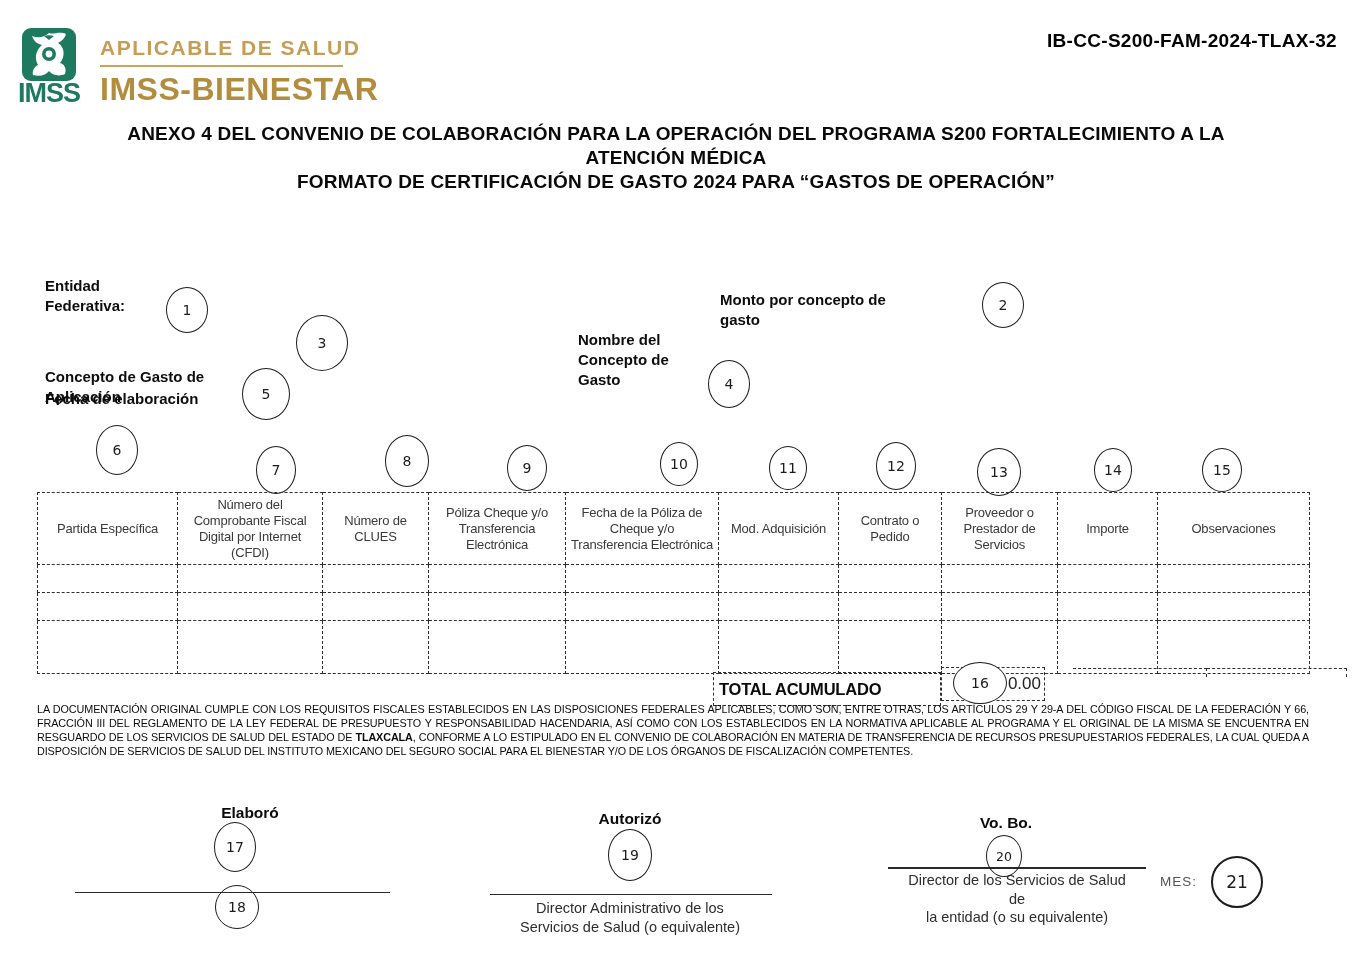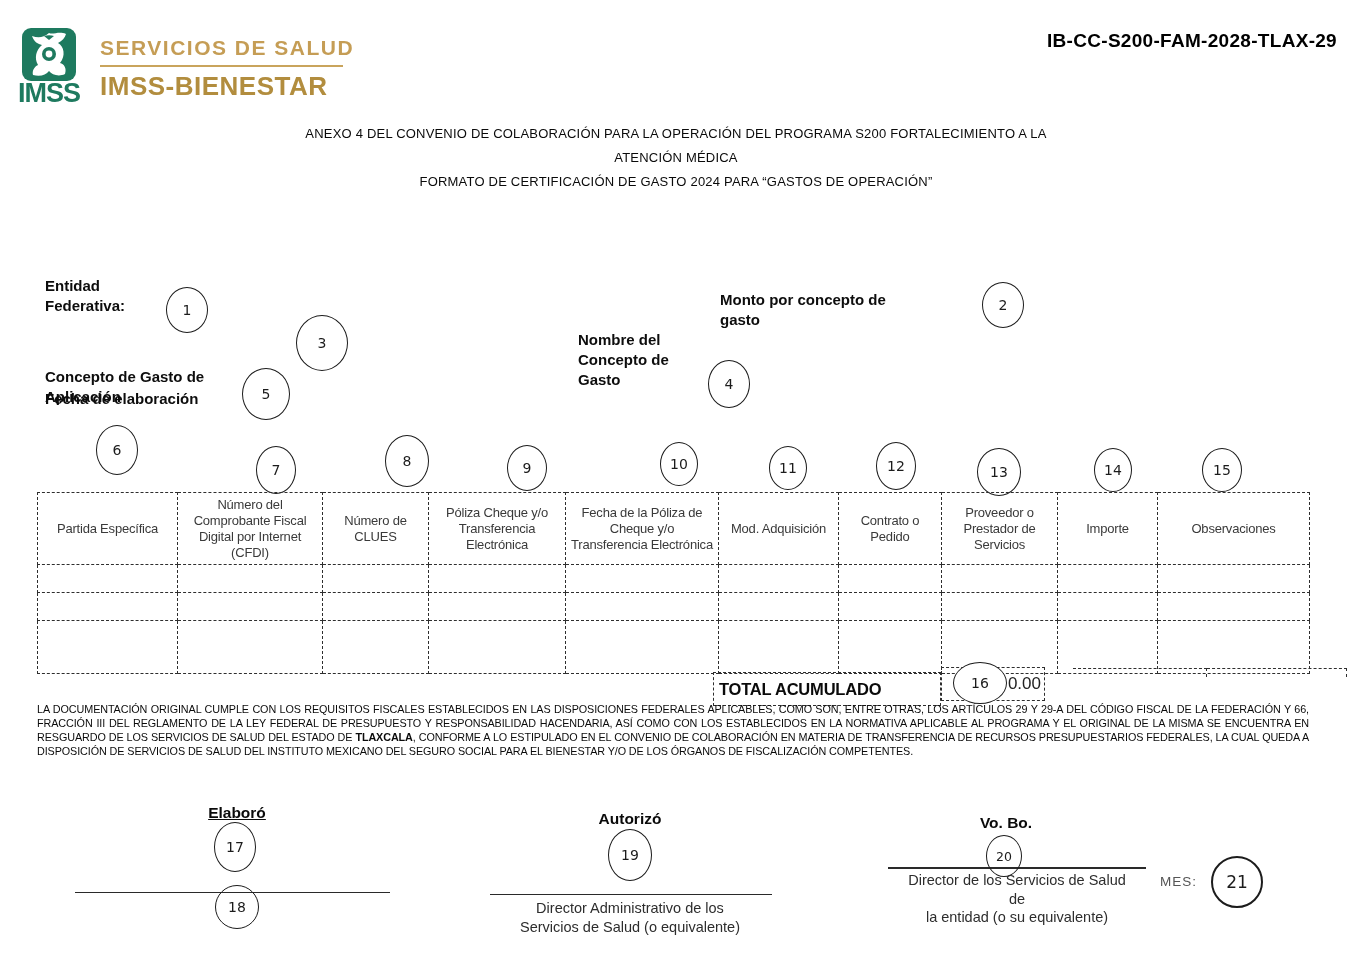--- a/index.html
+++ b/index.html
@@ -6,27 +6,27 @@
   body { background: #ffffff; font-family: "Liberation Sans", sans-serif; }
   .page { position: relative; width: 1352px; height: 963px; background: #ffffff; overflow: hidden; color: #111; }
 
   
   .logo-mark { position: absolute; left: 22px; top: 28px; width: 54px; height: 53px; background: #1E7A5F; border-radius: 9px; }
   .logo-acronym { position: absolute; left: 8px; top: 78px; width: 82px; text-align: center;
     font-size: 27px; font-weight: bold; letter-spacing: -1px; color: #1E7A5F; }
   .logo-line1 { position: absolute; left: 100px; top: 36px; font-size: 21px; font-weight: 600;
     letter-spacing: 1.5px; color: #C59D55; }
   .logo-divider { position: absolute; left: 100px; top: 65px; width: 243px; height: 2px; background: #C9A45C; }
-  .logo-line2 { position: absolute; left: 100px; top: 71px; font-size: 26px; font-weight: bold;
+  .logo-line2 { position: absolute; left: 100px; top: 71px; font-size: 32px; font-weight: bold;
     letter-spacing: 0.5px; color: #B28D3E; }
   .doc-code { position: absolute; right: 15px; top: 30px; font-size: 19px; font-weight: bold; letter-spacing: 0.3px; color: #000; }
 
   
   .title { position: absolute; left: 0; top: 122px; width: 100%; text-align: center;
-    font-weight: normal; font-size: 13px; line-height: 24px; letter-spacing: 0.2px; color: #0a0a0a; }
+    font-weight: bold; font-size: 19px; line-height: 24px; letter-spacing: 0.2px; color: #0a0a0a; }
 
   
   .flabel { position: absolute; font-weight: bold; font-size: 15px; line-height: 20px; color: #0d0d0d; }
 
   
   .circle { position: absolute; border: 1.9px solid #1c1c1c; border-radius: 50%;
     display: flex; align-items: center; justify-content: center; background: transparent;
     font-family: "DejaVu Sans", sans-serif; font-size: 14px; color: #1c1c1c; }
   .circle.white { background: #ffffff; }
   .circle.small { font-size: 12.5px; }
@@ -70,24 +70,24 @@
 
   <div class="logo-mark">
     <svg width="54" height="53" viewBox="0 0 54 53">
       <path fill="#ffffff" d="M27 5 C21 10 16 10 10 8 C12 14 16 16 20 17 C14 22 12 30 16 37 C12 39 10 43 11 47 C18 49 24 47 27 43 C30 47 37 49 43 46 C45 40 42 36 38 35 C44 28 42 18 36 15 C40 13 43 10 44 6 C37 3 31 7 27 5 Z"></path>
       <circle cx="27" cy="26" r="7" fill="#1E7A5F"></circle>
       <circle cx="27" cy="26" r="3.4" fill="#ffffff"></circle>
       <path fill="#1E7A5F" d="M22 8 C25 7 29 7 32 8 L27 12 Z"></path>
     </svg>
   </div>
   <div class="logo-acronym">IMSS</div>
-  <div class="logo-line1">SERVICIOS DE SALUD</div>
+  <div class="logo-line1">APLICABLE DE SALUD</div>
   <div class="logo-divider"></div>
   <div class="logo-line2">IMSS-BIENESTAR</div>
-  <div class="doc-code">IB-CC-S200-FAM-2028-TLAX-29</div>
+  <div class="doc-code">IB-CC-S200-FAM-2024-TLAX-32</div>
 
   <div class="title">
     <div>ANEXO 4 DEL CONVENIO DE COLABORACIÓN PARA LA OPERACIÓN DEL PROGRAMA S200 FORTALECIMIENTO A LA</div>
     <div>ATENCIÓN MÉDICA</div>
     <div>FORMATO DE CERTIFICACIÓN DE GASTO 2024 PARA “GASTOS DE OPERACIÓN”</div>
   </div>
 
   <div class="flabel" style="left:45px; top:276px; width:130px;">Entidad Federativa:</div>
   <div class="circle" style="left:166px; top:287px; width:42px; height:46px;">1</div>
 
@@ -181,21 +181,21 @@
   </table>
 
   <div class="total-label">TOTAL ACUMULADO</div>
   <div class="total-value">0.00</div>
   <div class="circle white" style="left:953px; top:662px; width:54px; height:42px;">16</div>
   <div class="total-dash-a"></div>
   <div class="total-dash-b"></div>
 
   <div class="legal"><span>LA DOCUMENTACIÓN ORIGINAL CUMPLE CON LOS REQUISITOS FISCALES ESTABLECIDOS EN LAS DISPOSICIONES FEDERALES APLICABLES, COMO SON, ENTRE OTRAS, LOS ARTÍCULOS 29 Y 29-A DEL CÓDIGO FISCAL DE LA FEDERACIÓN Y 66, FRACCIÓN III DEL REGLAMENTO DE LA LEY FEDERAL DE PRESUPUESTO Y RESPONSABILIDAD HACENDARIA, ASÍ COMO CON LOS ESTABLECIDOS EN LA NORMATIVA APLICABLE AL PROGRAMA Y EL ORIGINAL DE LA MISMA SE ENCUENTRA EN RESGUARDO DE LOS SERVICIOS DE SALUD DEL ESTADO DE </span><b>TLAXCALA</b><span>, CONFORME A LO ESTIPULADO EN EL CONVENIO DE COLABORACIÓN EN MATERIA DE TRANSFERENCIA DE RECURSOS PRESUPUESTARIOS FEDERALES, LA CUAL QUEDA A DISPOSICIÓN DE SERVICIOS DE SALUD DEL INSTITUTO MEXICANO DEL SEGURO SOCIAL PARA EL BIENESTAR Y/O DE LOS ÓRGANOS DE FISCALIZACIÓN COMPETENTES.</span></div>
 
-  <div class="sig-title" style="left:137px; top:804px;text-decoration:underline;">Elaboró</div>
+  <div class="sig-title" style="left:150px; top:804px;">Elaboró</div>
   <div class="circle" style="left:214px; top:822px; width:42px; height:50px;">17</div>
   <div class="sig-line" style="left:75px; top:892px; width:315px;"></div>
   <div class="circle" style="left:215px; top:885px; width:44px; height:44px;">18</div>
 
   <div class="sig-title" style="left:530px; top:810px;">Autorizó</div>
   <div class="circle" style="left:608px; top:829px; width:44px; height:52px;">19</div>
   <div class="sig-line" style="left:490px; top:894px; width:282px;"></div>
   <div class="sig-sub" style="left:480px; top:899px;">
     <div>Director Administrativo de los</div>
     <div>Servicios de Salud (o equivalente)</div>

